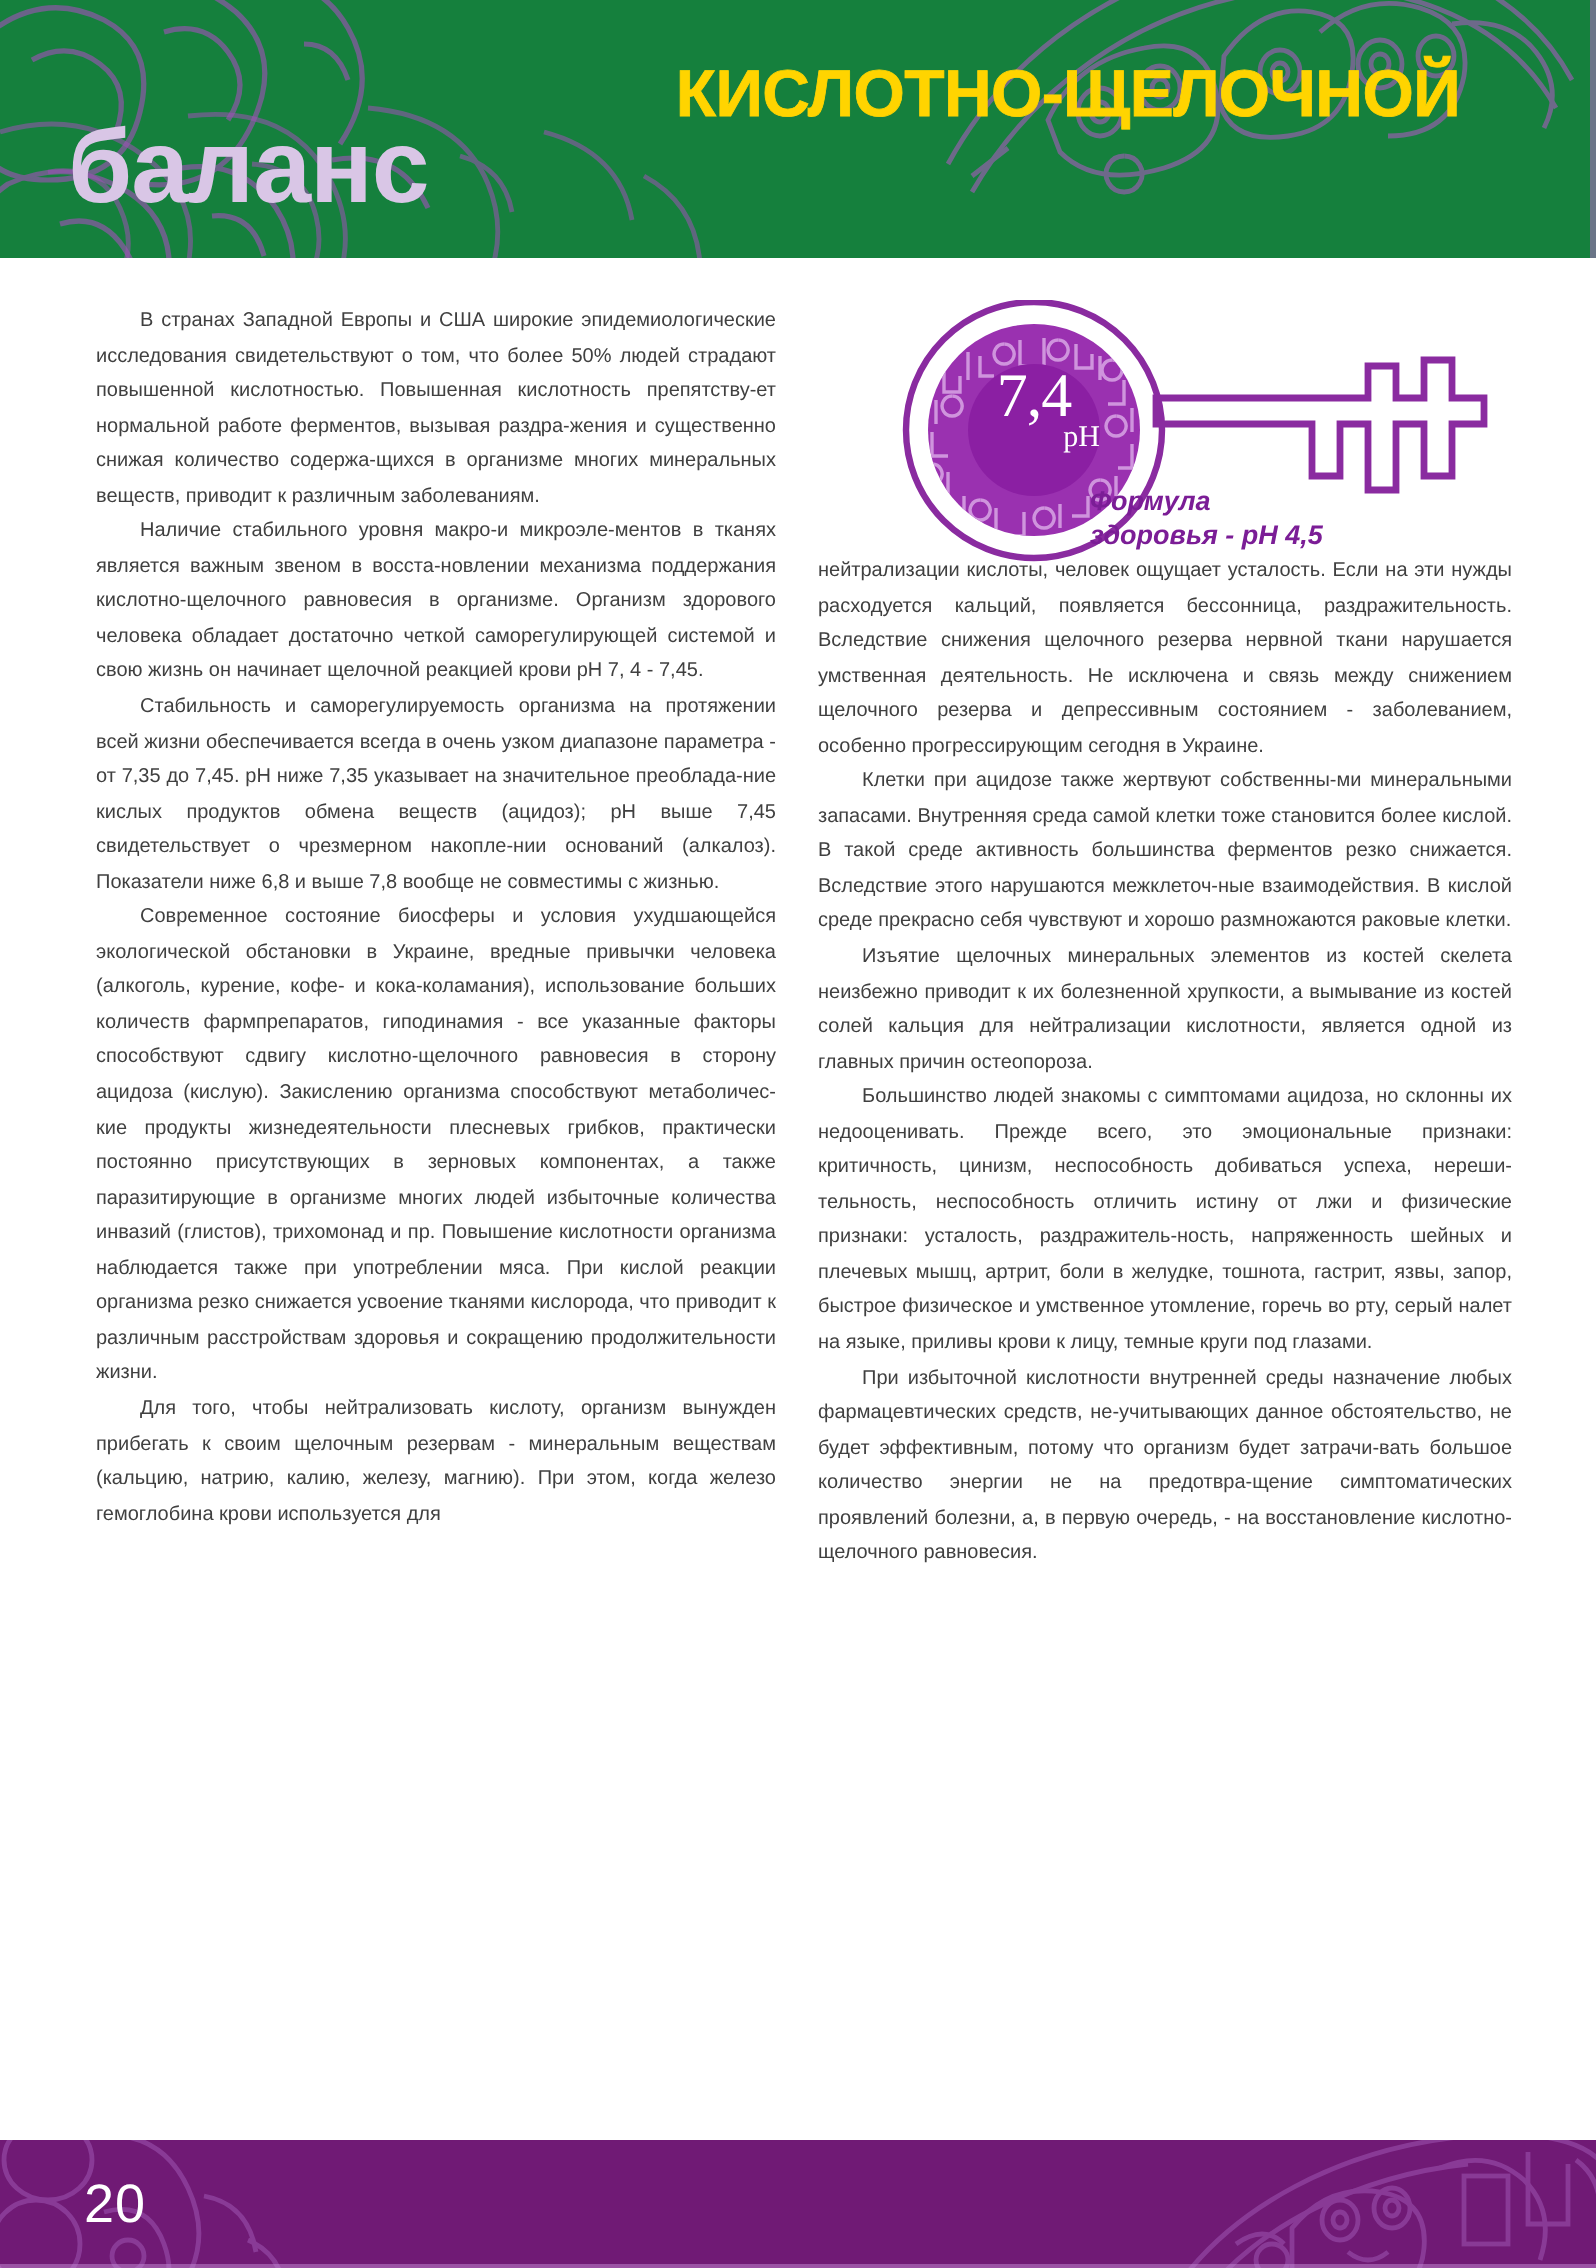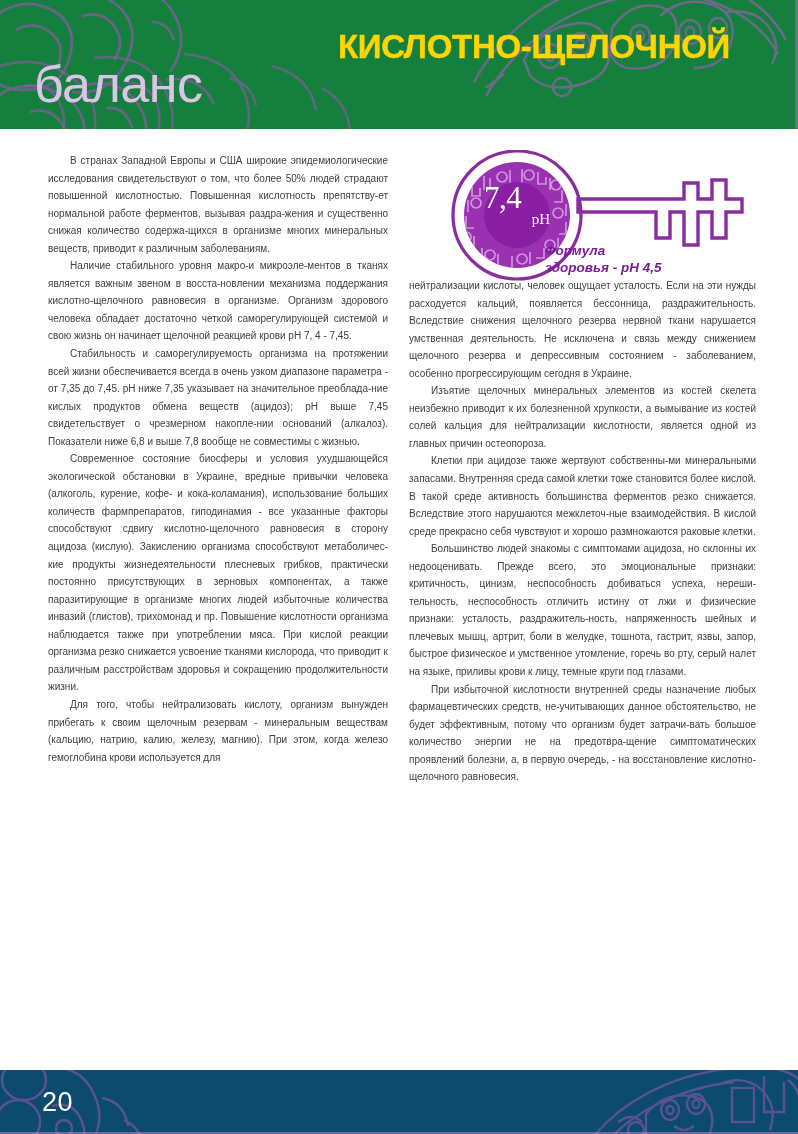--- a/index.html
+++ b/index.html
@@ -86,35 +86,35 @@
     letter-spacing: -0.3px;
     color: #FFD400;
     font-family: "Liberation Sans", sans-serif;
     -webkit-text-stroke: 0.4px #FFD400;
   }
   .title-line2 {
     position: absolute;
     left: 34px;
     top: 58px;
     font-size: 52px;
-    font-weight: normal;
+    font-weight: bold;
     letter-spacing: -0.5px;
     line-height: 52px;
     color: #D9C6E6;
     font-family: "Liberation Sans", sans-serif;
   }
 
   
   .footer-band {
     position: absolute;
     left: 0;
     bottom: 0;
     width: 798px;
     height: 64px;
-    background: #0c4a6e;
+    background: #701a75;
     overflow: hidden;
   }
   .footer-band .edge-line-b {
     position: absolute;
     left: 0;
     bottom: 0;
     width: 100%;
     height: 2px;
     background: #C58BD6;
     opacity: .5;
@@ -174,21 +174,21 @@
     top: 150px;
     width: 336px;
     height: 132px;
   }
   .key-logo svg { display: block; }
   .seal-value {
     position: absolute;
     left: 58px;
     top: 32px;
     width: 66px;
-    text-align: left;
+    text-align: center;
     color: #ffffff;
     font-family: "Liberation Serif", serif;
     font-size: 31px;
     line-height: 31px;
     letter-spacing: -0.5px;
   }
   .seal-unit {
     position: absolute;
     left: 58px;
     top: 62px;
@@ -333,22 +333,22 @@
   <div class="col col-left">
     <p>В странах Западной Европы и США широкие эпидемиологические исследования свидетельствуют о том, что более 50% людей страдают повышенной кислотностью. Повышенная кислотность препятству-ет нормальной работе ферментов, вызывая раздра-жения и существенно снижая количество содержа-щихся в организме многих минеральных веществ, приводит к различным заболеваниям.</p>
     <p>Наличие стабильного уровня макро-и микроэле-ментов в тканях является важным звеном в восста-новлении механизма поддержания кислотно-щелочного равновесия в организме. Организм здорового человека обладает достаточно четкой саморегулирующей системой и свою жизнь он начинает щелочной реакцией крови рН 7, 4 - 7,45.</p>
     <p>Стабильность и саморегулируемость организма на протяжении всей жизни обеспечивается всегда в очень узком диапазоне параметра - от 7,35 до 7,45. рН ниже 7,35 указывает на значительное преоблада-ние кислых продуктов обмена веществ (ацидоз); рН выше 7,45 свидетельствует о чрезмерном накопле-нии оснований (алкалоз).   Показатели ниже 6,8 и выше 7,8  вообще не совместимы с жизнью.</p>
     <p>Современное состояние биосферы и условия ухудшающейся экологической обстановки в Украине, вредные привычки человека (алкоголь, курение, кофе- и кока-коламания), использование больших количеств фармпрепаратов, гиподинамия - все указанные факторы способствуют сдвигу кислотно-щелочного равновесия в сторону ацидоза (кислую). Закислению организма способствуют  метаболичес-кие продукты жизнедеятельности плесневых грибков, практически постоянно присутствующих в зерновых компонентах, а также паразитирующие в организме многих людей избыточные количества инвазий (глистов), трихомонад и пр. Повышение кислотности организма наблюдается также при употреблении мяса. При кислой реакции организма резко снижается усвоение тканями кислорода, что приводит к различным расстройствам здоровья и сокращению продолжительности жизни.</p>
     <p>Для того, чтобы нейтрализовать кислоту, организм вынужден прибегать к своим щелочным резервам - минеральным веществам (кальцию, натрию, калию, железу, магнию). При этом, когда железо гемоглобина крови используется для</p>
   </div>
 
   <div class="col col-right">
     <p class="cont">нейтрализации кислоты, человек ощущает усталость. Если на эти нужды расходуется кальций, появляется бессонница, раздражительность. Вследствие снижения щелочного резерва нервной ткани нарушается умственная деятельность. Не исключена и связь между снижением щелочного резерва и депрессивным состоянием - заболеванием, особенно прогрессирующим сегодня в Украине.</p>
+    <p>Клетки при ацидозе также жертвуют собственны-ми минеральными запасами. Внутренняя среда самой клетки тоже становится более кислой. В такой среде активность большинства ферментов резко снижается. Вследствие этого нарушаются межклеточ-ные взаимодействия. В кислой среде прекрасно себя чувствуют и хорошо размножаются раковые клетки.</p>
     <p>Изъятие щелочных минеральных элементов из костей скелета неизбежно приводит к их болезненной хрупкости, а вымывание из костей солей кальция для нейтрализации кислотности, является одной из главных причин остеопороза.</p>
-    <p>Клетки при ацидозе также жертвуют собственны-ми минеральными запасами. Внутренняя среда самой клетки тоже становится более кислой. В такой среде активность большинства ферментов резко снижается. Вследствие этого нарушаются межклеточ-ные взаимодействия. В кислой среде прекрасно себя чувствуют и хорошо размножаются раковые клетки.</p>
     <p>Большинство людей знакомы с симптомами ацидоза, но склонны их недооценивать. Прежде всего, это эмоциональные признаки: критичность, цинизм, неспособность добиваться успеха, нереши-тельность, неспособность отличить истину от лжи и физические признаки: усталость, раздражитель-ность, напряженность шейных и плечевых мышц, артрит, боли в желудке, тошнота, гастрит, язвы, запор, быстрое физическое и умственное утомление, горечь во рту, серый налет на языке, приливы крови к лицу, темные круги под глазами.</p>
     <p>При избыточной кислотности внутренней среды назначение любых фармацевтических средств, не-учитывающих данное обстоятельство, не будет эффективным, потому что организм будет затрачи-вать большое количество энергии не на предотвра-щение симптоматических проявлений болезни, а, в первую очередь, - на восстановление кислотно-щелочного равновесия.</p>
   </div>
 
   <div class="footer-band">
     <svg class="deco-foot-left" viewBox="0 0 170 86" fill="none" xmlns="http://www.w3.org/2000/svg">
       <g stroke="#A35BB8" stroke-width="2.4" fill="none">
         <ellipse cx="34" cy="18" rx="22" ry="20"></ellipse>
         <ellipse cx="28" cy="60" rx="22" ry="22"></ellipse>
         <path d="M56 6 q 34 -4 48 26 q 14 30 -8 56"></path>

